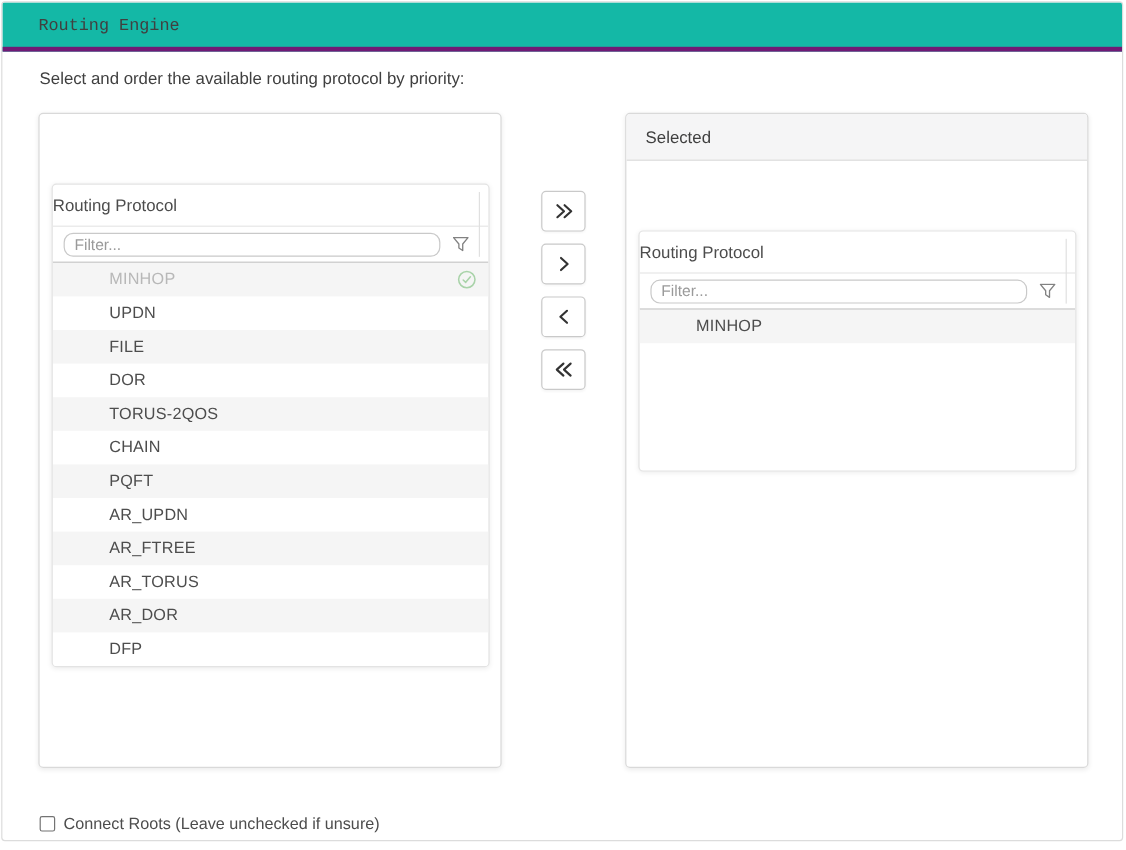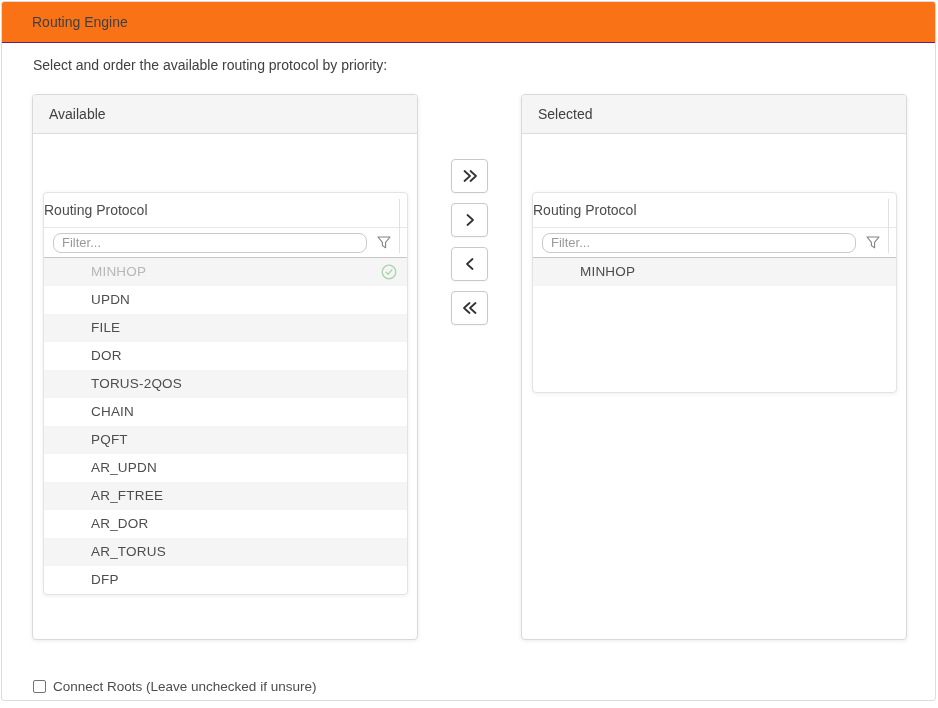--- a/index.html
+++ b/index.html
@@ -7,23 +7,23 @@
     width: 938px; height: 708px; overflow: hidden;
     background: #ffffff;
     font-family: "Liberation Sans", "DejaVu Sans", sans-serif;
     color: #4d4d4d;
   }
   .card {
     position: absolute; left: 1px; top: 1px; width: 935px; height: 700px;
     border: 1px solid #dcdcdc; border-radius: 3px; background: #fff; overflow: hidden;
   }
   .card-header {
-    height: 41px; line-height: 40px; background: #f97316;
-    border-bottom: 1px solid #701a75; padding: 0 30px;
-    font-size: 14px; color: #404040;
+    height: 41px; line-height: 40px; background: #14b8a6;
+    border-bottom: 4px solid #701a75; padding: 0 30px;
+    font-size: 14px; color: #404040; font-family: Liberation Mono, monospace;
   }
   .card-body { padding: 0 29px 0 30px; }
   .intro { margin: 14px 0 21px 1px; font-size: 14px; color: #404040; }
 
   .dual-row { display: flex; align-items: flex-start; }
   .panel {
     width: 386px; height: 546px; background: #fff;
     border: 1px solid #d9d9d9; border-radius: 4px;
     box-shadow: 0 1px 4px rgba(0,0,0,0.08);
     overflow: hidden; flex: none;
@@ -97,23 +97,20 @@
 <div class="card">
   <div class="card-header">
     <span>Routing Engine</span>
   </div>
   <div class="card-body">
     <div class="intro">Select and order the available routing protocol by priority:</div>
 
     <div class="dual-row">
 
       <section class="panel">
-        <div class="panel-header">
-          <span>Available</span>
-        </div>
         <div class="panel-body">
           <div class="grid">
             <div class="grid-head">
               <div class="grid-header-row">Routing Protocol</div>
               <div class="filter-row">
                 <input class="filter-input" type="text" placeholder="Filter..." style="">
                 <svg class="funnel" width="14" height="13" viewBox="0 0 14 13">
                   <path d="M1 1 H13 L8.6 6.3 V11.8 L5.4 9.6 V6.3 Z" fill="none" stroke="#828282" stroke-width="1.1" stroke-linejoin="round"></path>
                 </svg>
               </div>
@@ -144,24 +141,24 @@
               <div class="row">
                   <span class="row-label">PQFT</span>
                 </div>
               <div class="row">
                   <span class="row-label">AR_UPDN</span>
                 </div>
               <div class="row">
                   <span class="row-label">AR_FTREE</span>
                 </div>
               <div class="row">
+                  <span class="row-label">AR_TORUS</span>
+                </div>
+              <div class="row">
                   <span class="row-label">AR_DOR</span>
-                </div>
-              <div class="row">
-                  <span class="row-label">AR_TORUS</span>
                 </div>
               <div class="row">
                   <span class="row-label">DFP</span>
                 </div>
             </div>
           </div>
         </div>
       </section>
 
       <div class="middle">

